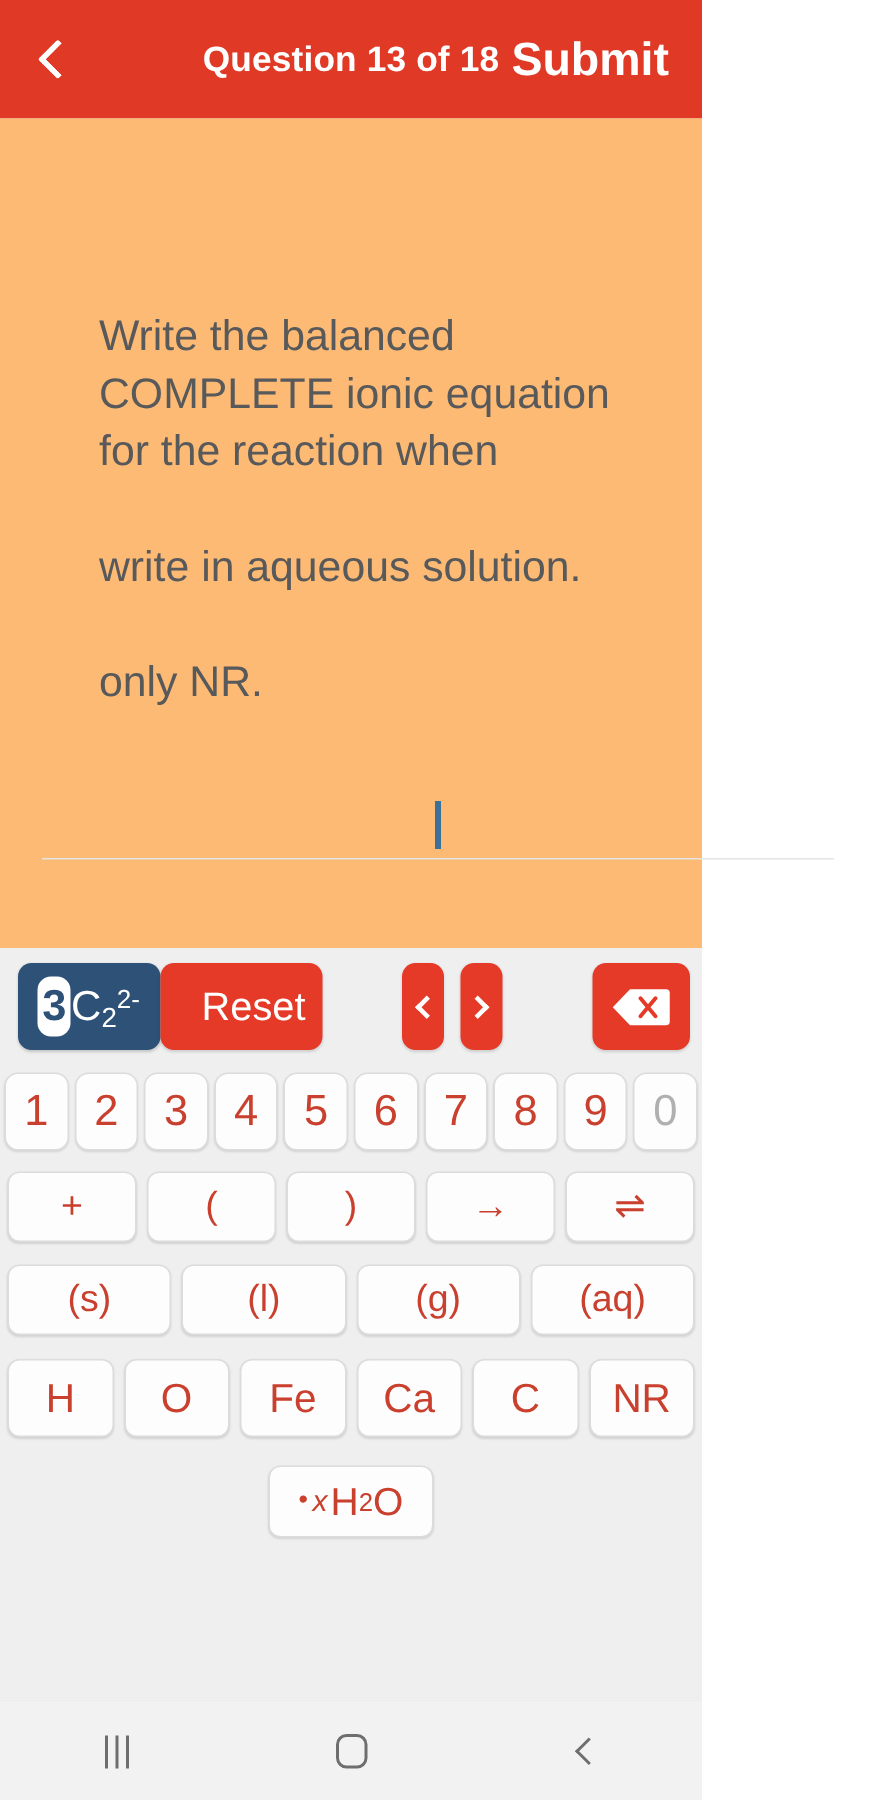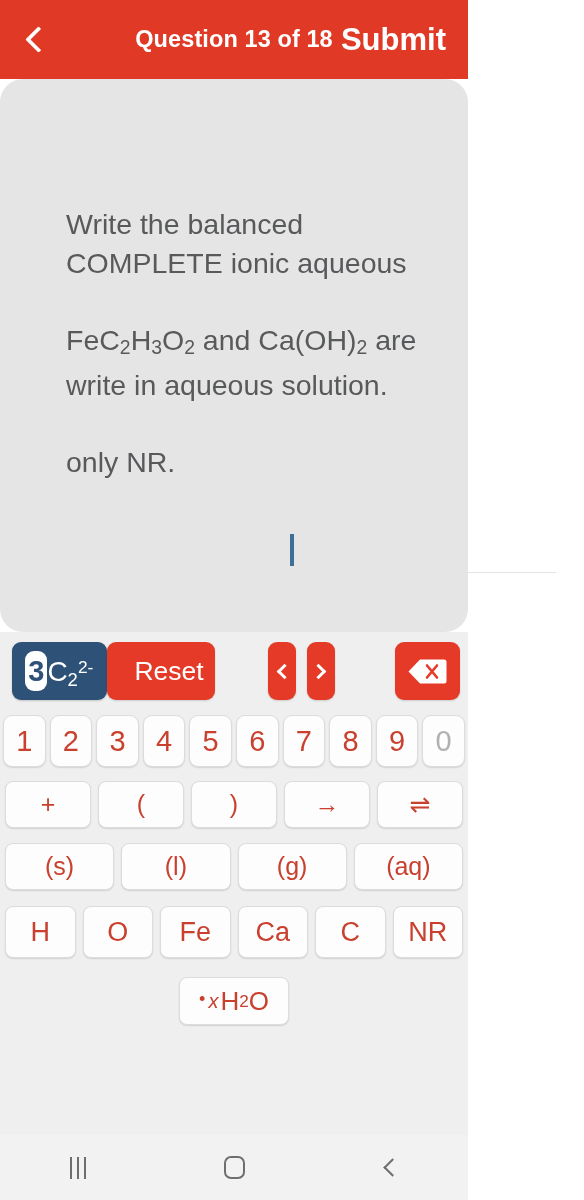--- a/index.html
+++ b/index.html
@@ -59,23 +59,22 @@
     position: absolute;
     right: 22px;
     color: #ffffff;
     font-size: 31px;
     font-weight: bold;
   }
 
   
   .body {
     flex: 1 1 auto;
-    background: #e5e5e5;
+    background: #fdba74;
     position: relative;
-    border-radius: 23px;
   }
   .question-text {
     position: absolute;
     left: 66px;
     top: 126px;
     width: 450px;
     color: #58595B;
     font-size: 28.5px;
     line-height: 38.5px;
     font-weight: normal;
@@ -347,23 +346,23 @@
       <span class="chev-back"></span>
     </div>
     <div class="header-title">Question 13 of 18</div>
     <div class="submit-btn">Submit</div>
   </div>
 
   <div class="body">
 
     <div class="question-text">
       <span>Write the balanced</span><br>
-      <span>COMPLETE ionic aqueous</span><br>
+      <span>COMPLETE ionic equation</span><br>
+      <span>for the reaction when</span><br>
       <br>
-      <span><span>FeC</span><sub>2</sub><span>H</span><sub>3</sub><span>O</span><sub>2</sub><span> and Ca(OH)</span><sub>2</sub><span> are</span></span><br>
       <span>write in aqueous solution.</span><br>
       <br>
       <span>only NR.</span>
     </div>
 
     <div class="answer-area">
       <span class="caret"></span>
     </div>
     <div class="answer-underline"></div>
   </div>

